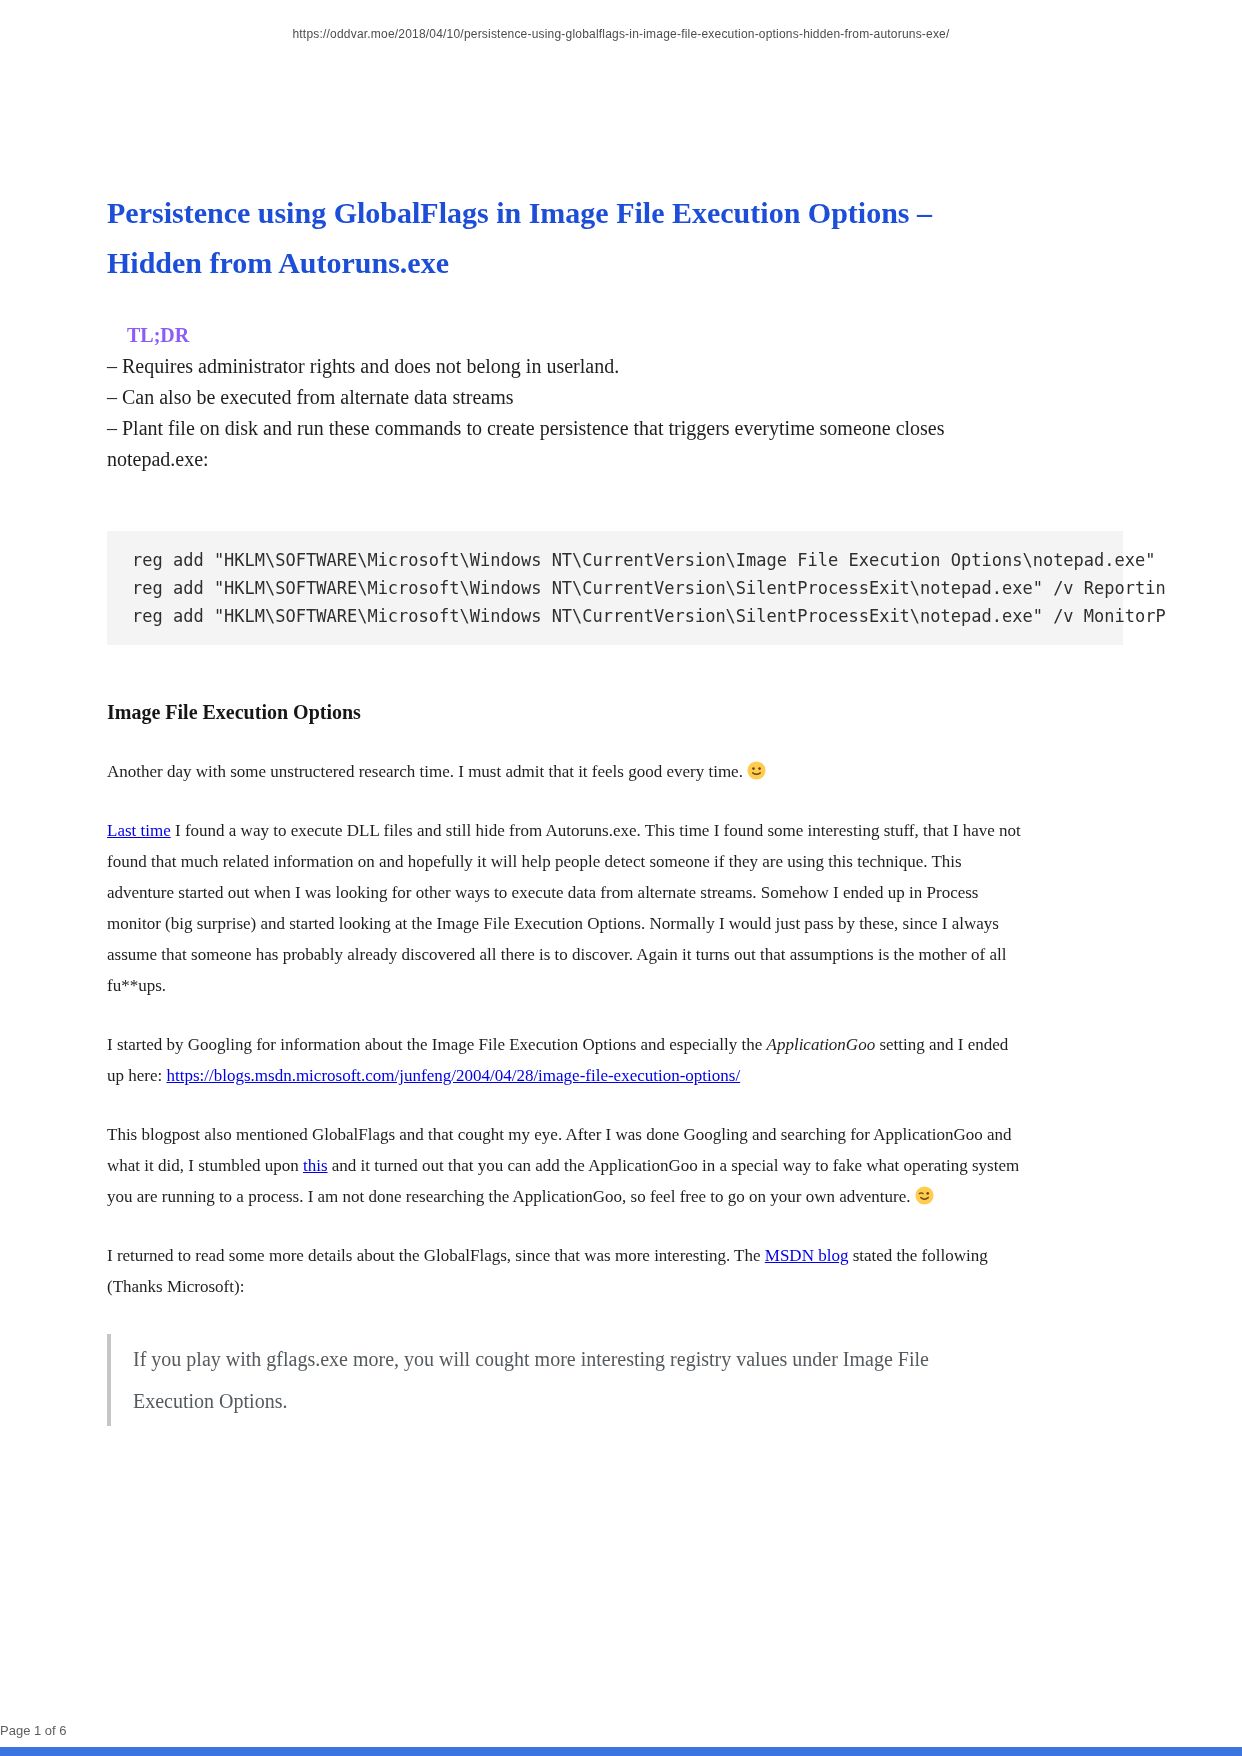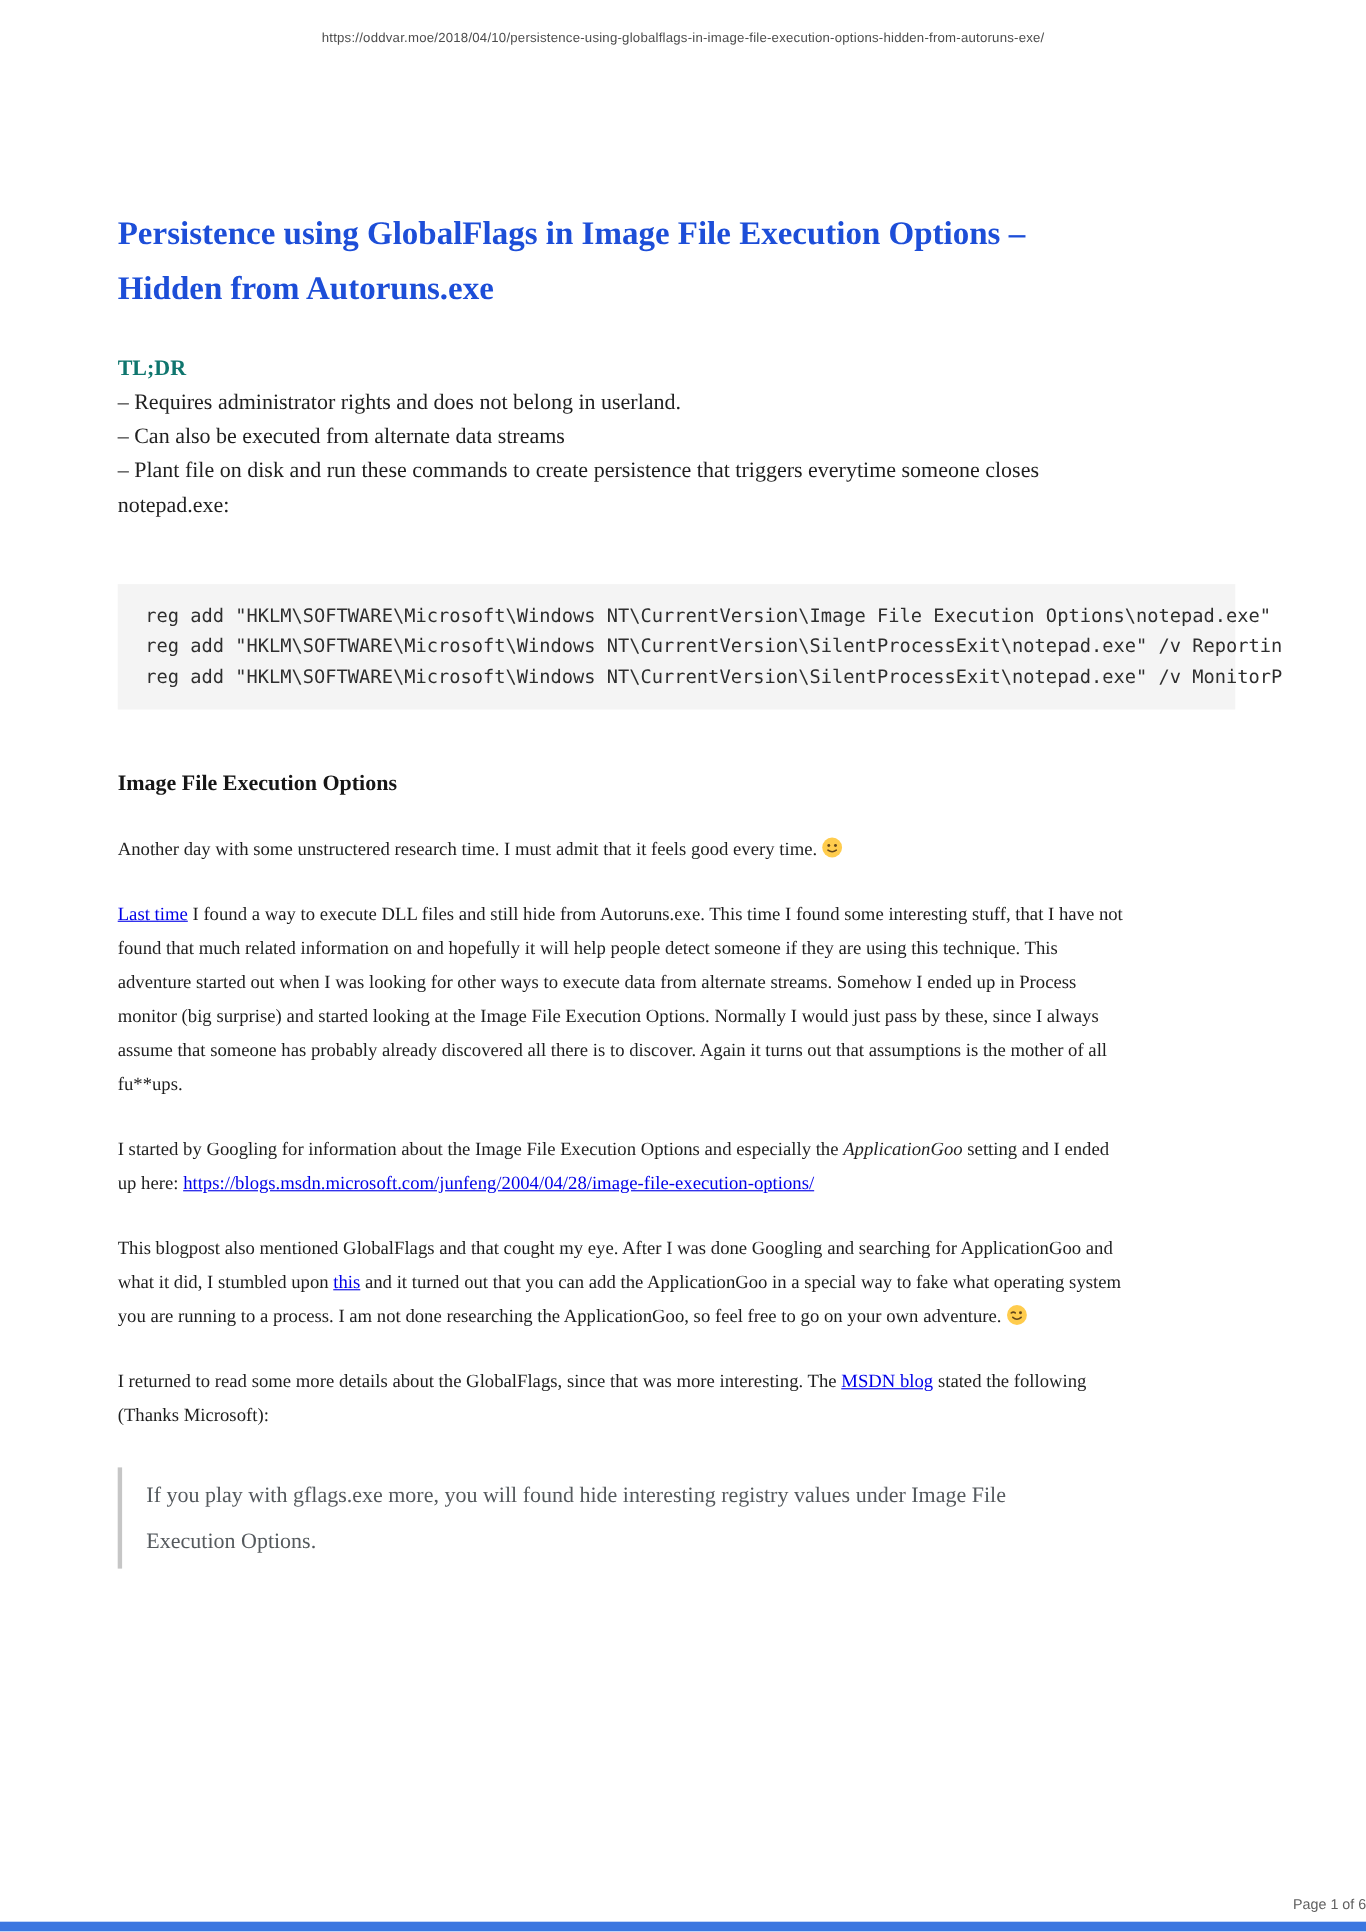--- a/index.html
+++ b/index.html
@@ -15,21 +15,21 @@
     text-align:center;
     font-family:"Liberation Sans", sans-serif;
     font-size:12px;letter-spacing:.2px;color:#4d4d4d;
   }
   main{margin-left:107px;width:920px;padding-top:188px;}
   h1.article-title{
     margin:0;font-size:30px;line-height:50px;font-weight:700;color:#1d4ed8;
     width:990px;
   }
   .meta{margin-top:24px;font-size:17px;color:#6f6f6f;}
-  .tldr-heading{margin-top:32px;font-size:20px;font-weight:700;line-height:31px;color:#0f766e;}
+  .tldr-heading{margin-top:32px;font-size:20px;font-weight:700;line-height:31px;color:#8b5cf6;margin-left:20px;}
   .tldr-points{font-size:20px;line-height:31px;}
   .codeblock{
     margin-top:56px;
     box-sizing:border-box;
     width:1016px;
     background:#f4f4f4;
     padding:15px 10px 15px 25px;
     font-family:"DejaVu Sans Mono","Liberation Mono",monospace;
     font-size:17px;line-height:28px;color:#2e2e2e;
   }
@@ -41,21 +41,21 @@
   .emoji{display:inline-block;width:19px;height:19px;vertical-align:-3px;}
   blockquote.quote{
     margin:32px 0 0 0;
     border-left:4px solid #c6c6c6;
     padding:4px 0 4px 22px;
     font-size:20px;line-height:42px;color:#555a5e;
     width:830px;
   }
   .page-footer{
     position:absolute;bottom:18px;left:0;width:100%;
-    text-align:right;
+    text-align:left;
     font-family:"Liberation Sans", sans-serif;
     font-size:13px;color:#5f5f5f;
   }
   .bottom-bar{
     position:absolute;bottom:0;left:0;width:100%;height:9px;
   }
 </style>
 </head>
 <body>
 
@@ -94,17 +94,17 @@
 
   <p class="body-par"><span>This blogpost also mentioned GlobalFlags and that cought my eye. After I was done Googling and searching for ApplicationGoo and what it did, I stumbled upon </span><a class="lnk">this</a><span> and it turned out that you can add the ApplicationGoo in a special way to fake what operating system you are running to a process. I am not done researching the ApplicationGoo, so feel free to go on your own adventure. </span><span class="emoji"><svg viewBox="0 0 20 20" width="19" height="19">
           <circle cx="10" cy="10" r="9.5" fill="#ffcc4d"></circle>
           <path d="M4.6 8 Q6.5 6.5 8.4 8" stroke="#65471b" stroke-width="1.5" fill="none" stroke-linecap="round"></path>
           <circle cx="13.4" cy="7.8" r="1.4" fill="#65471b"></circle>
           <path d="M6 12.2 Q10 15.8 14 12.2" stroke="#65471b" stroke-width="1.5" fill="none" stroke-linecap="round"></path>
         </svg></span></p>
 
   <p class="body-par"><span>I returned to read some more details about the GlobalFlags, since that was more interesting. The </span><a class="lnk">MSDN blog</a><span> stated the following (Thanks Microsoft):</span></p>
 
-  <blockquote class="quote">If you play with gflags.exe more, you will found hide interesting registry values under Image File Execution Options.</blockquote>
+  <blockquote class="quote">If you play with gflags.exe more, you will cought more interesting registry values under Image File Execution Options.</blockquote>
 </main>
 
 <div class="page-footer">Page 1 of 6</div>
 <div class="bottom-bar" style="background: rgb(59, 118, 224);"></div>
 
 </body></html>

